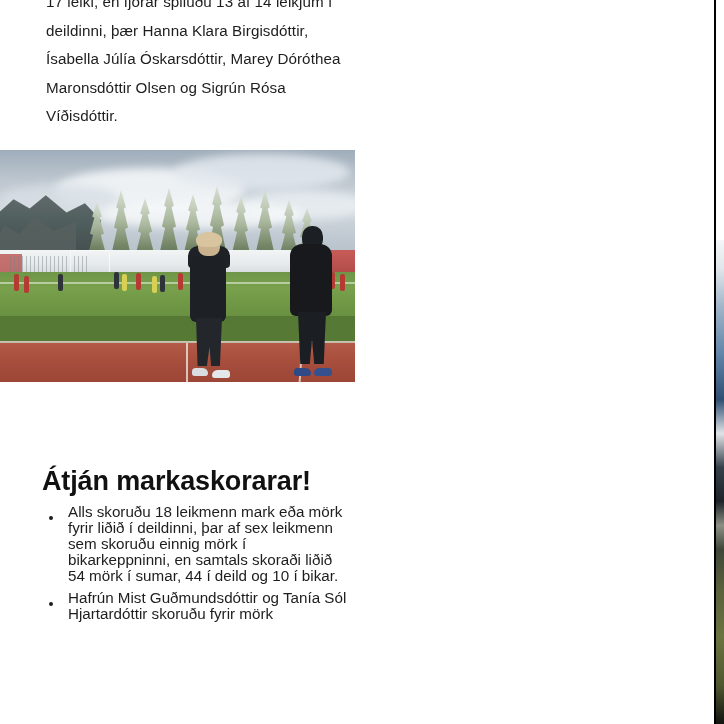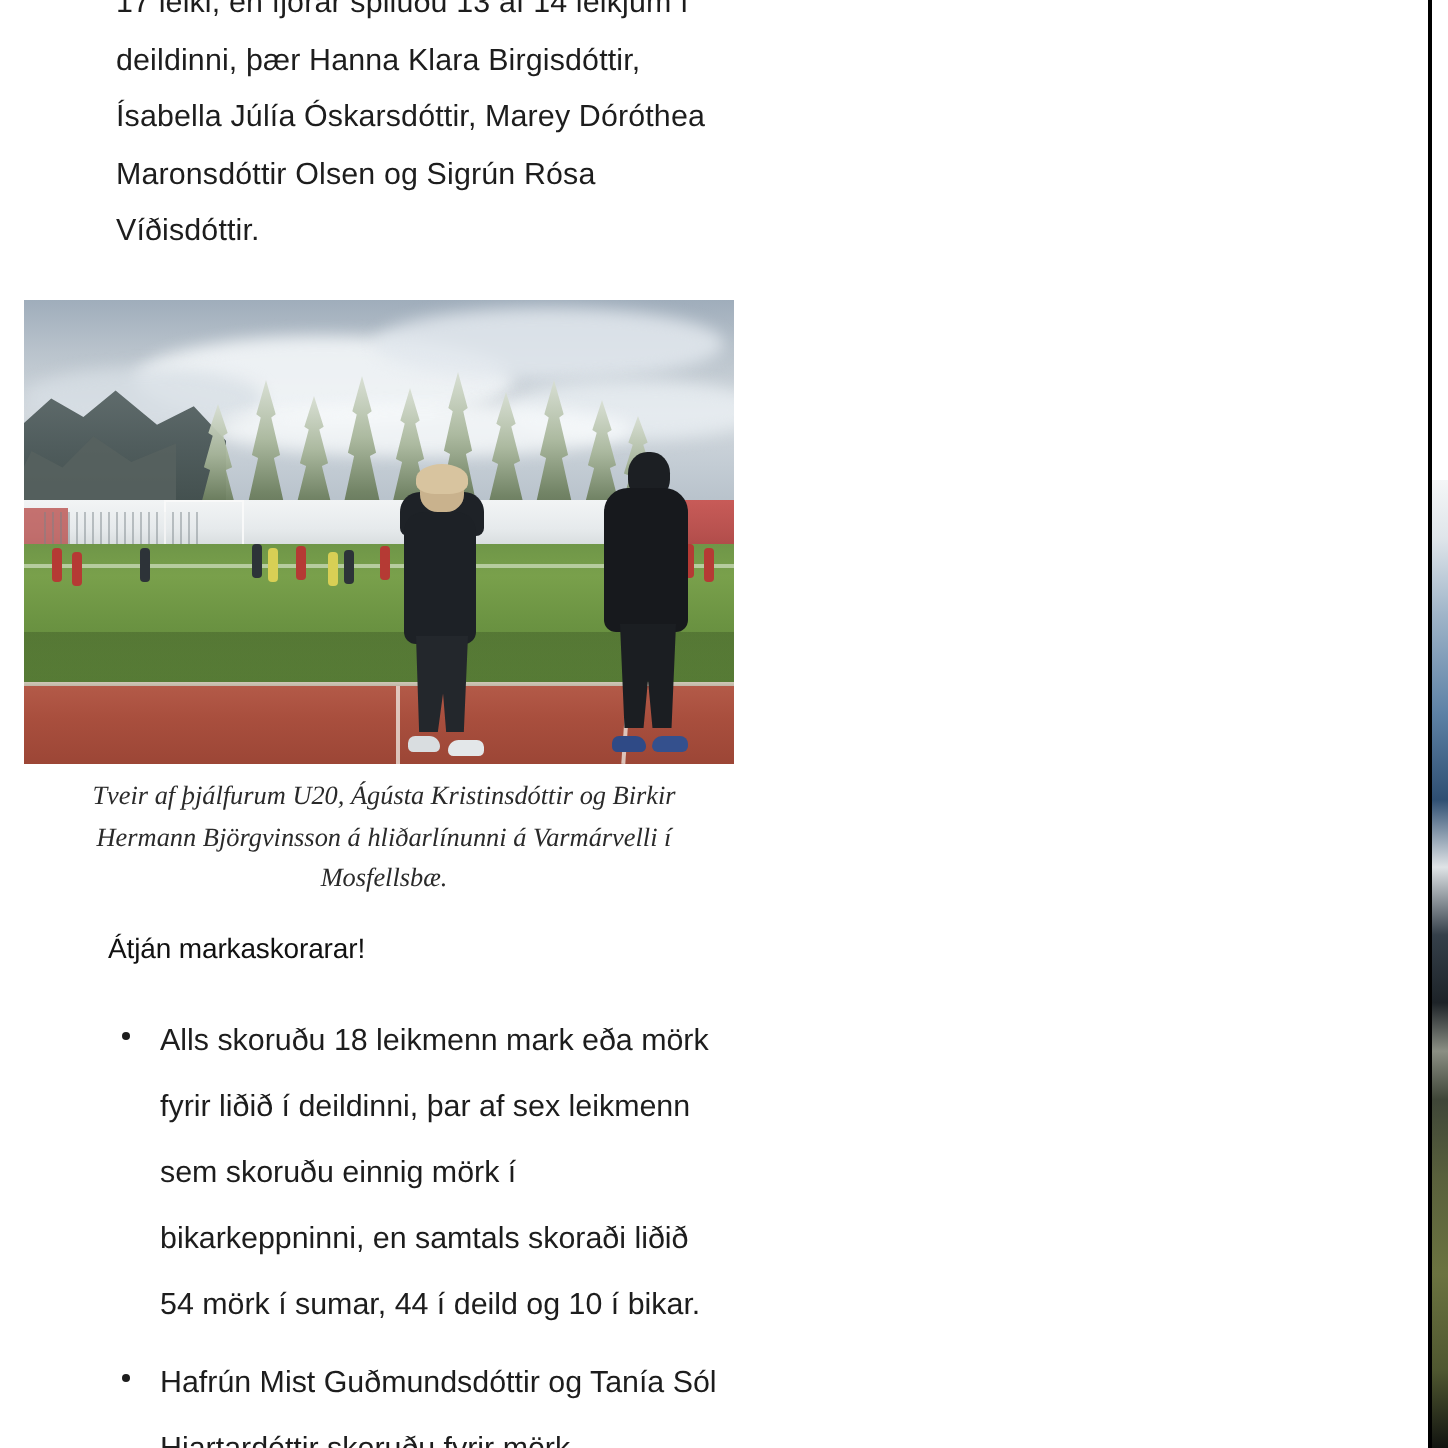--- a/index.html
+++ b/index.html
@@ -24,21 +24,21 @@
     background: #ffffff;
   }
 
   
   .col {
     position: absolute;
     top: 0;
     box-sizing: border-box;
   }
   .col-left {
-    left: 12px;
+    left: 0;
     width: 365px;
     height: 592px;
   }
   .col-right {
     left: 365px;
     width: 350px;
     height: 724px;
   }
 
   
@@ -59,21 +59,21 @@
   
   ul.bullets {
     list-style: none;
     margin: 0;
     padding: 0;
   }
   ul.bullets > li {
     position: relative;
     padding-left: 26px;
     font-size: 15.2px;
-    line-height: 33px;
+    line-height: 16px;
     color: #1d1d1d;
     margin: 0 0 6px 0;
   }
   ul.bullets > li::before {
     content: "";
     position: absolute;
     left: 7px;
     top: 12px;
     width: 4px;
     height: 4px;
@@ -320,22 +320,22 @@
     font-size: 13.2px;
     line-height: 20.5px;
     color: #2a2a2a;
   }
 
   
   .heading {
     position: absolute;
     left: 42px;
     top: 466px;
-    font-size: 14px;
-    font-weight: normal;
+    font-size: 27px;
+    font-weight: bold;
     color: #111111;
     letter-spacing: -0.005em;
   }
 
   
   .left-list {
     position: absolute;
     left: 42px;
     top: 504px;
     width: 310px;
@@ -457,21 +457,20 @@
         <div class="coach coach-b">
           <div class="head"></div>
           <div class="torso"></div>
           <div class="legs"></div>
           <div class="shoeL"></div>
           <div class="shoeR"></div>
         </div>
       </div>
     </div>
 
-    <div class="caption">Tveir af þjálfurum U20, Ágústa Kristinsdóttir og Birkir Hermann Björgvinsson á hliðarlínunni á Varmárvelli í Mosfellsbæ.</div>
 
     <div class="heading">Átján markaskorarar!</div>
 
     <ul class="bullets left-list">
       <li>Alls skoruðu 18 leikmenn mark eða mörk fyrir liðið í deildinni, þar af sex leikmenn sem skoruðu einnig mörk í bikarkeppninni, en samtals skoraði liðið 54 mörk í sumar, 44 í deild og 10 í bikar.</li>
       <li>Hafrún Mist Guðmundsdóttir og Tanía Sól Hjartardóttir skoruðu fyrir mörk</li>
     </ul>
   </div>
 
   <div class="col col-right">

